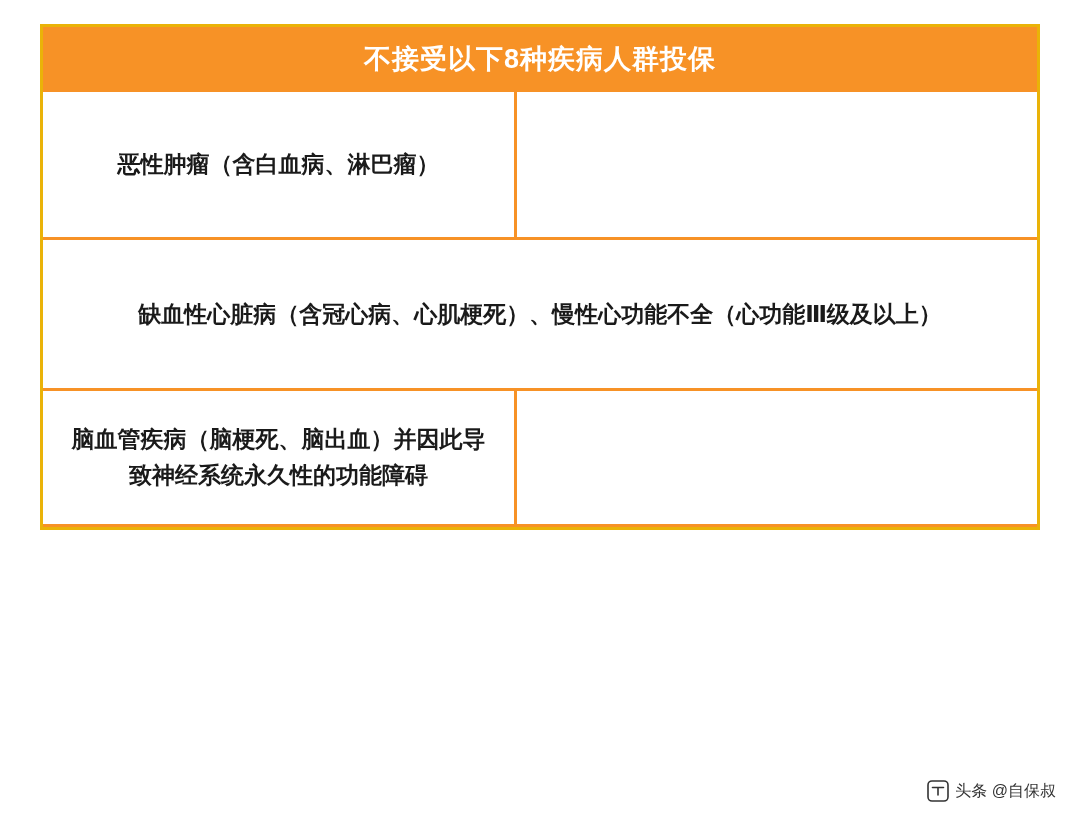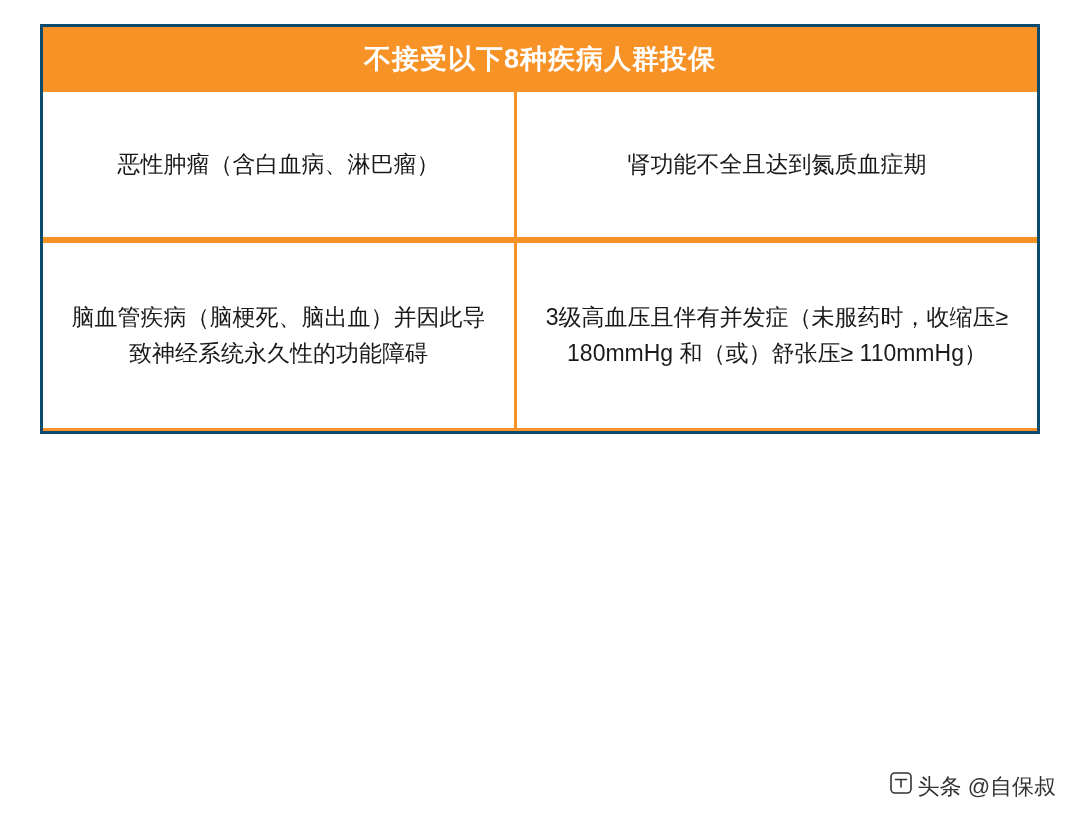--- a/index.html
+++ b/index.html
@@ -22,40 +22,41 @@
     width: 1080px;
     height: 816px;
     background: #ffffff;
   }
 
   .table-wrap {
     position: absolute;
     left: 40px;
     top: 24px;
     width: 1000px;
-    border: 3px solid #0c4a6e;
+    border: 3px solid #eab308;
     box-sizing: border-box;
     background: #ffffff;
   }
 
   .title-bar {
     background: #f79226;
     color: #ffffff;
     text-align: center;
     font-size: 27px;
     font-weight: bold;
     letter-spacing: 1px;
     padding: 16px 8px 17px 8px;
     box-sizing: border-box;
     line-height: 1.2;
   }
 
   .grid {
     display: block;
     background: #ffffff;
+    font-weight: bold;
   }
 
   .row {
     display: flex;
     width: 100%;
     box-sizing: border-box;
     border-top: 3px solid #f79226;
   }
   .row:first-child {
     border-top: none;
@@ -77,21 +78,21 @@
     width: 474px;
     flex: 0 0 474px;
     border-right: 3px solid #f79226;
   }
   .cell.right {
     flex: 1 1 auto;
   }
 
   .r1 { height: 145px; }
   .r2 { height: 148px; }
-  .r3 { height: 185px; }
+  .r3 { height: 133px; }
   .r4 { height: 230px; }
 
   
   .watermark {
     position: absolute;
     left: 300px;
     top: 270px;
     width: 480px;
     height: 170px;
     pointer-events: none;
@@ -125,21 +126,22 @@
     color: #f7c87a;
     letter-spacing: 4px;
     margin-top: 4px;
   }
 
   .credit {
     position: absolute;
     right: 24px;
     bottom: 14px;
     display: flex;
-    font-size: 22px;
+    align-items: center;
+    font-size: 16px;
     color: #333333;
   }
   .credit-icon {
     width: 22px;
     height: 22px;
     margin-right: 6px;
     position: relative;
   }
   .credit-icon svg { display: block; }
 </style>
@@ -156,29 +158,28 @@
     </div>
   </div>
 
   <div class="table-wrap">
     <div class="title-bar">不接受以下8种疾病人群投保</div>
 
     <div class="grid">
 
       <div class="row">
         <div class="cell left r1">恶性肿瘤（含白血病、淋巴瘤）</div>
-        <div class="cell right r1">肾功能不全且达到氮质血症期</div>
       </div>
 
       <div class="row">
+        <div class="cell right r2">缺血性心脏病（含冠心病、心肌梗死）、慢性心功能不全（心功能Ⅲ级及以上）</div>
       </div>
 
       <div class="row">
         <div class="cell left r3">脑血管疾病（脑梗死、脑出血）并因此导致神经系统永久性的功能障碍</div>
-        <div class="cell right r3">3级高血压且伴有并发症（未服药时，收缩压≥ 180mmHg 和（或）舒张压≥ 110mmHg）</div>
       </div>
 
       <div class="row">
       </div>
 
     </div>
   </div>
 
   <div class="credit">
     <span class="credit-icon">

